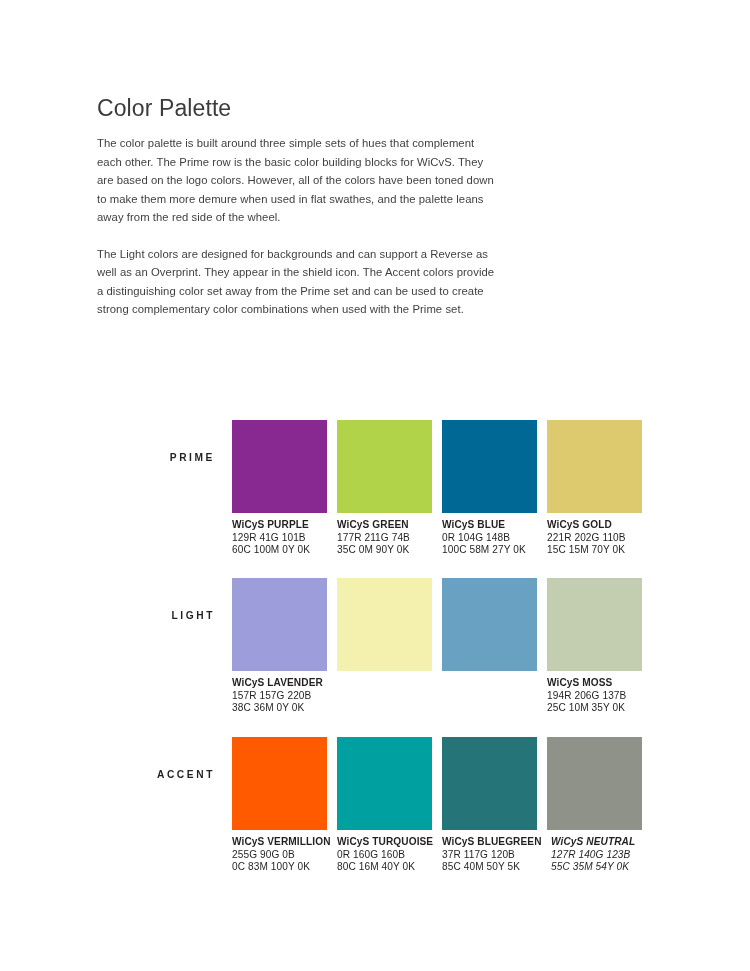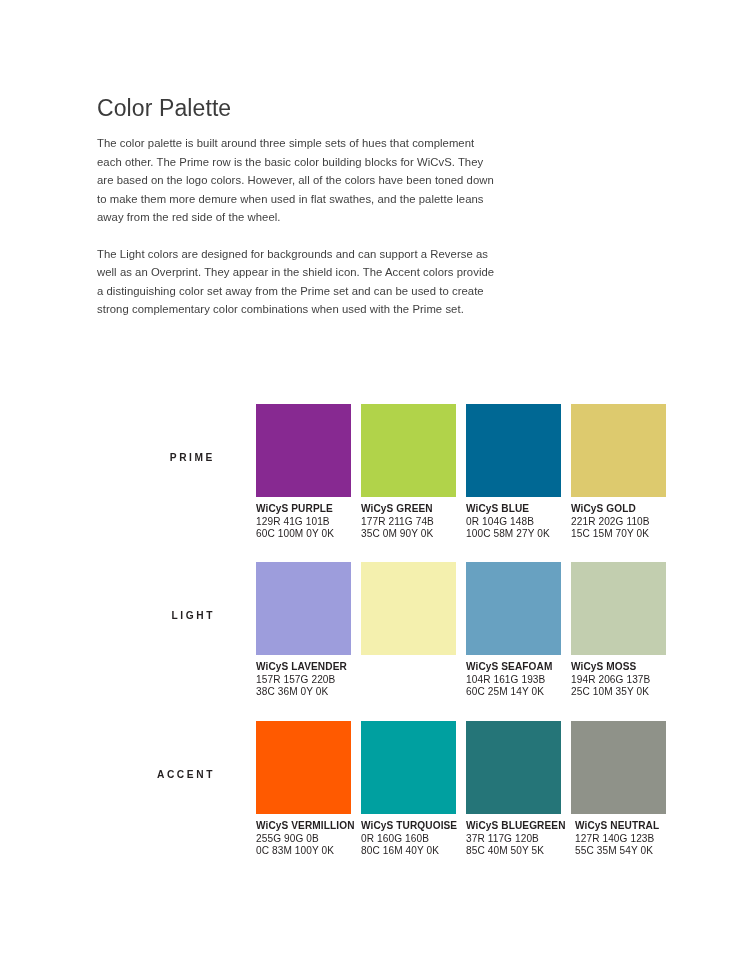--- a/index.html
+++ b/index.html
@@ -66,30 +66,29 @@
     top: 48px;
     text-align: right;
     font-size: 10.2px;
     font-weight: 700;
     letter-spacing: 2.6px;
     color: #231f20;
   }
 
   .swatch-col {
     position: absolute;
-    top: 0;
+    top: 16px;
     width: 108px;
-    margin-left: 24px;
   }
   .col-0 { left: 232px; }
   .col-1 { left: 337px; }
   .col-2 { left: 442px; }
   .col-3 { left: 547px; }
   
-  .col-3.nudge .swatch-caption { padding-left: 4px; }
+  .col-3.nudge .swatch-caption { padding-left: 4px; font-style: italic; }
 
   .swatch-chip {
     width: 95px;
     height: 93px;
     display: block;
   }
   .swatch-caption {
     padding-top: 5px;
   }
   .swatch-name {
@@ -172,25 +171,20 @@
         <div class="swatch-cmyk">38C  36M  0Y  0K</div>
       </div>
     </div>
 
     <div class="swatch-col col-1">
       <span class="swatch-chip" style="background-color: rgb(244, 240, 174);"></span>
     </div>
 
     <div class="swatch-col col-2">
       <span class="swatch-chip" style="background-color: rgb(104, 161, 193);"></span>
-      <div class="swatch-caption">
-        <div class="swatch-name">WiCyS SEAFOAM</div>
-        <div class="swatch-rgb">104R 161G  193B</div>
-        <div class="swatch-cmyk">60C  25M 14Y  0K</div>
-      </div>
     </div>
 
     <div class="swatch-col col-3">
       <span class="swatch-chip" style="background-color: rgb(194, 206, 175);"></span>
       <div class="swatch-caption">
         <div class="swatch-name">WiCyS MOSS</div>
         <div class="swatch-rgb">194R  206G 137B</div>
         <div class="swatch-cmyk">25C  10M 35Y  0K</div>
       </div>
     </div>

